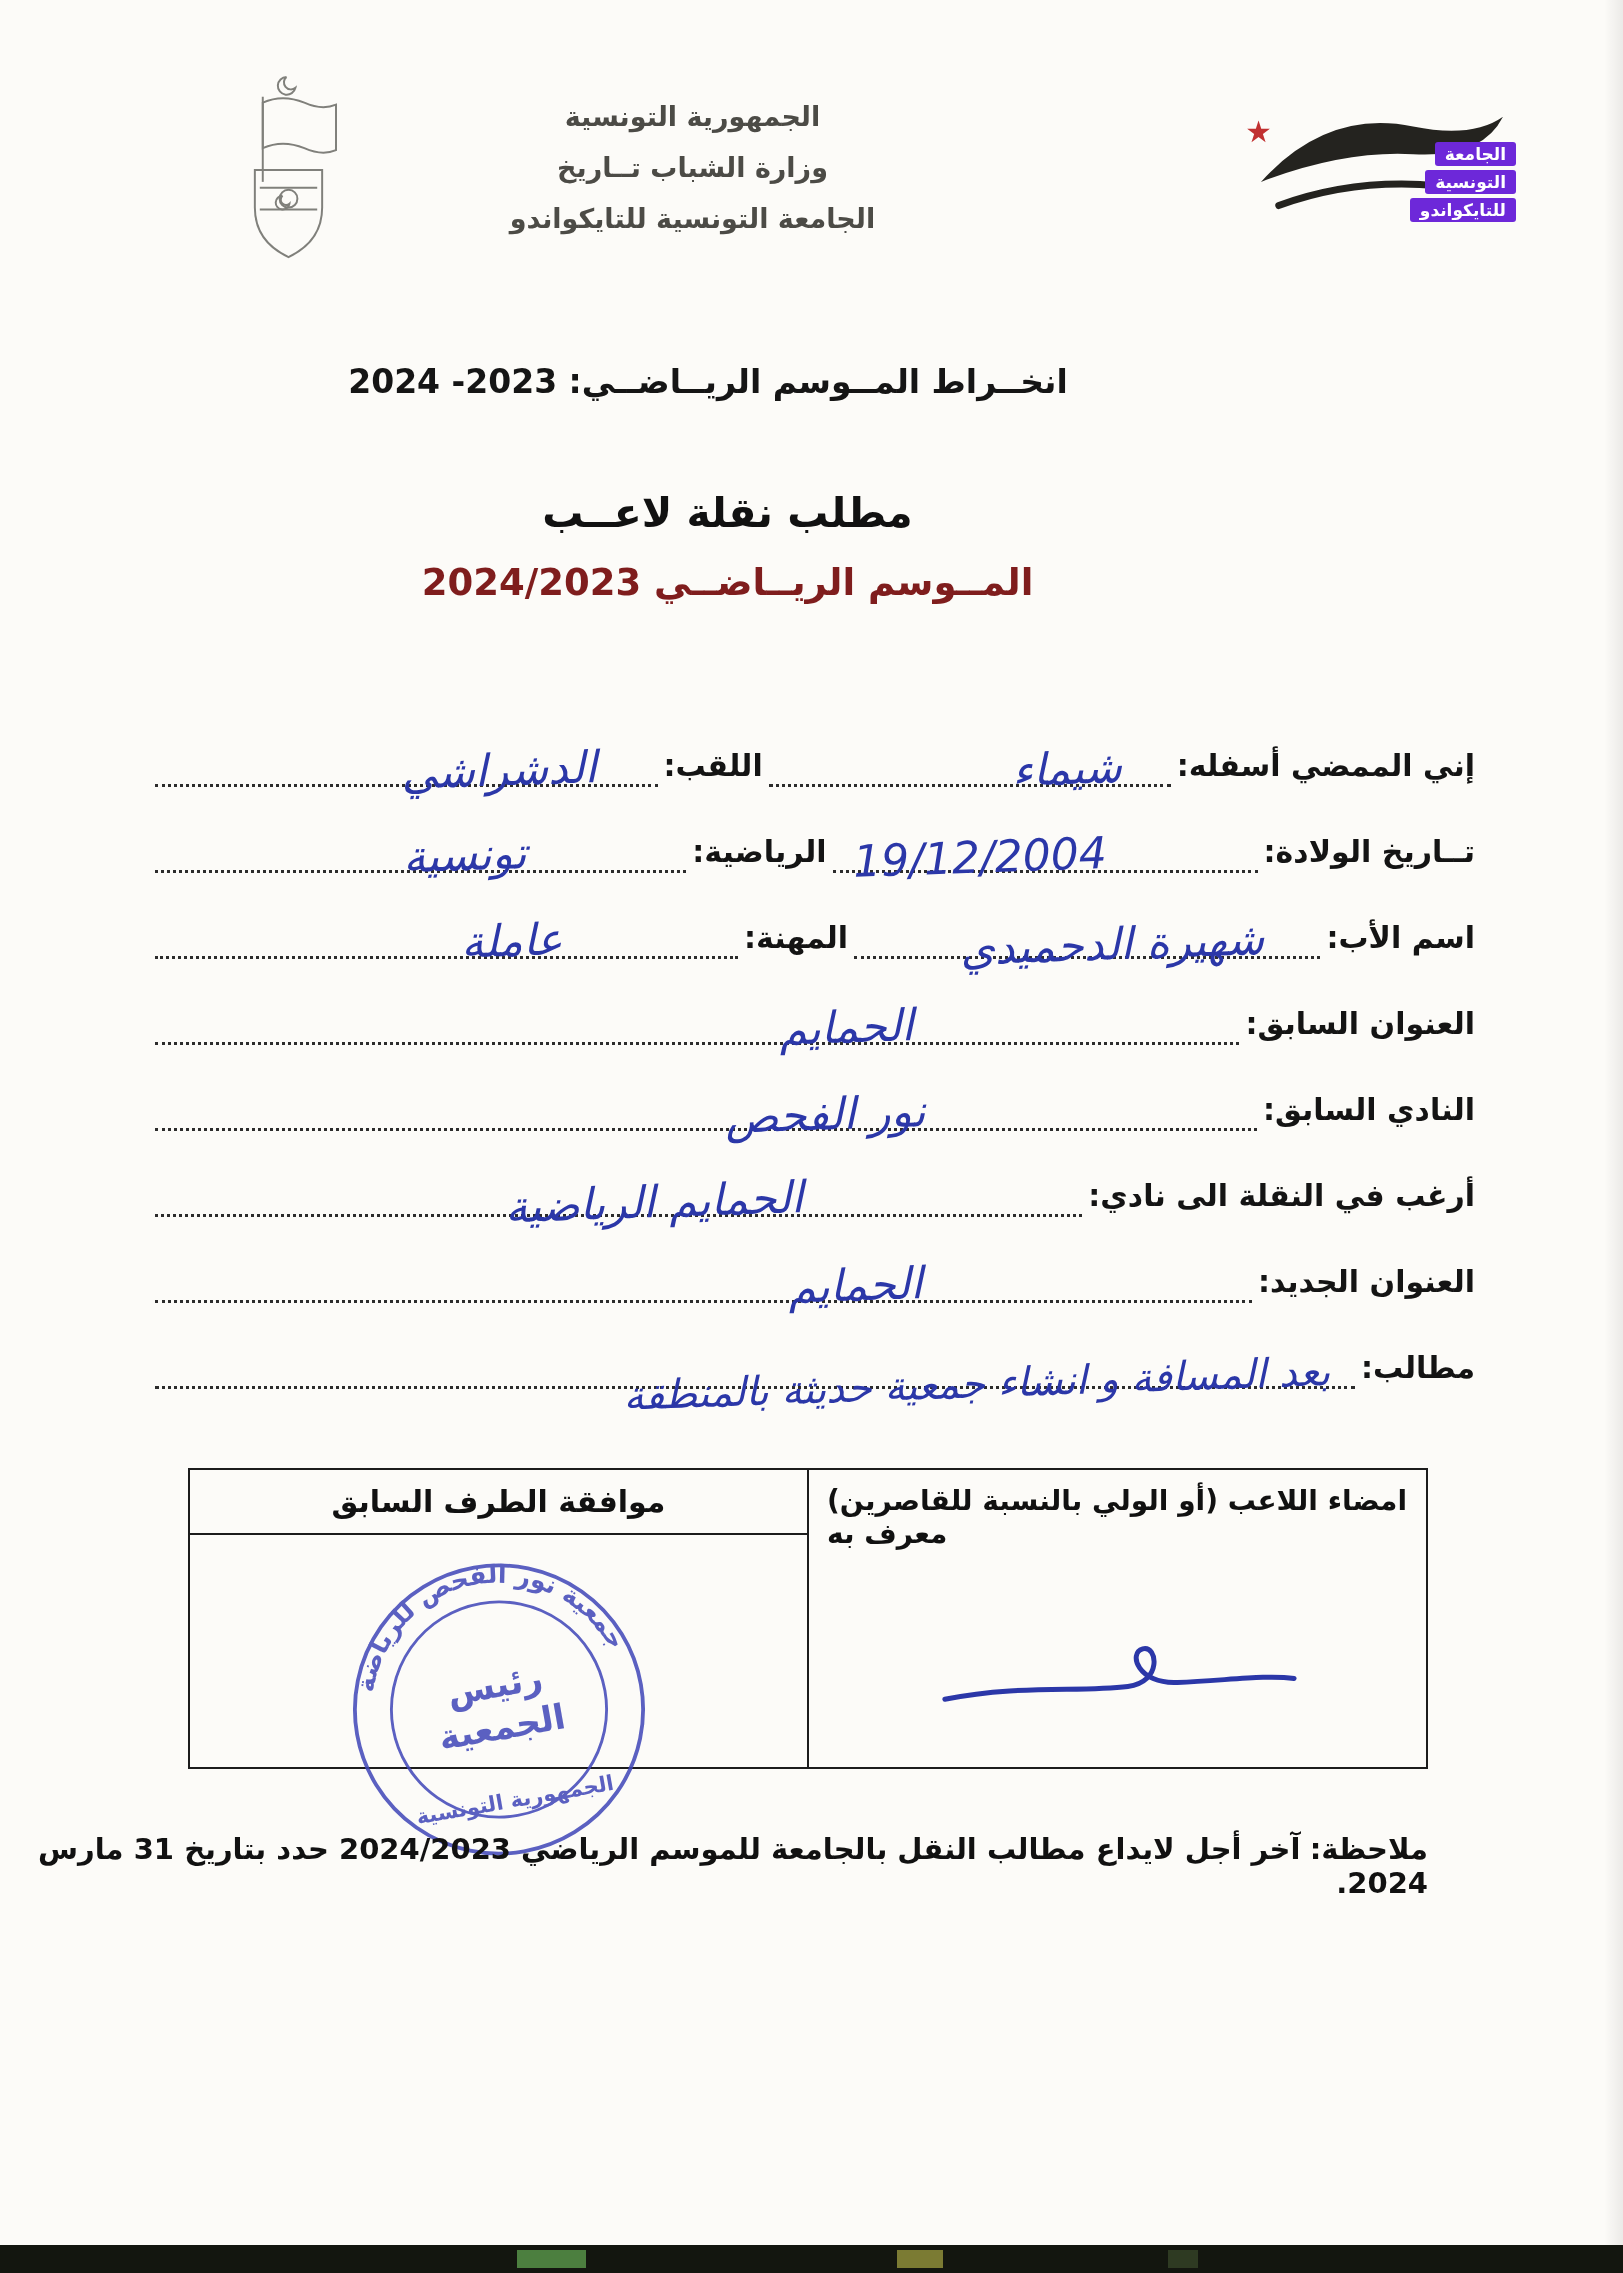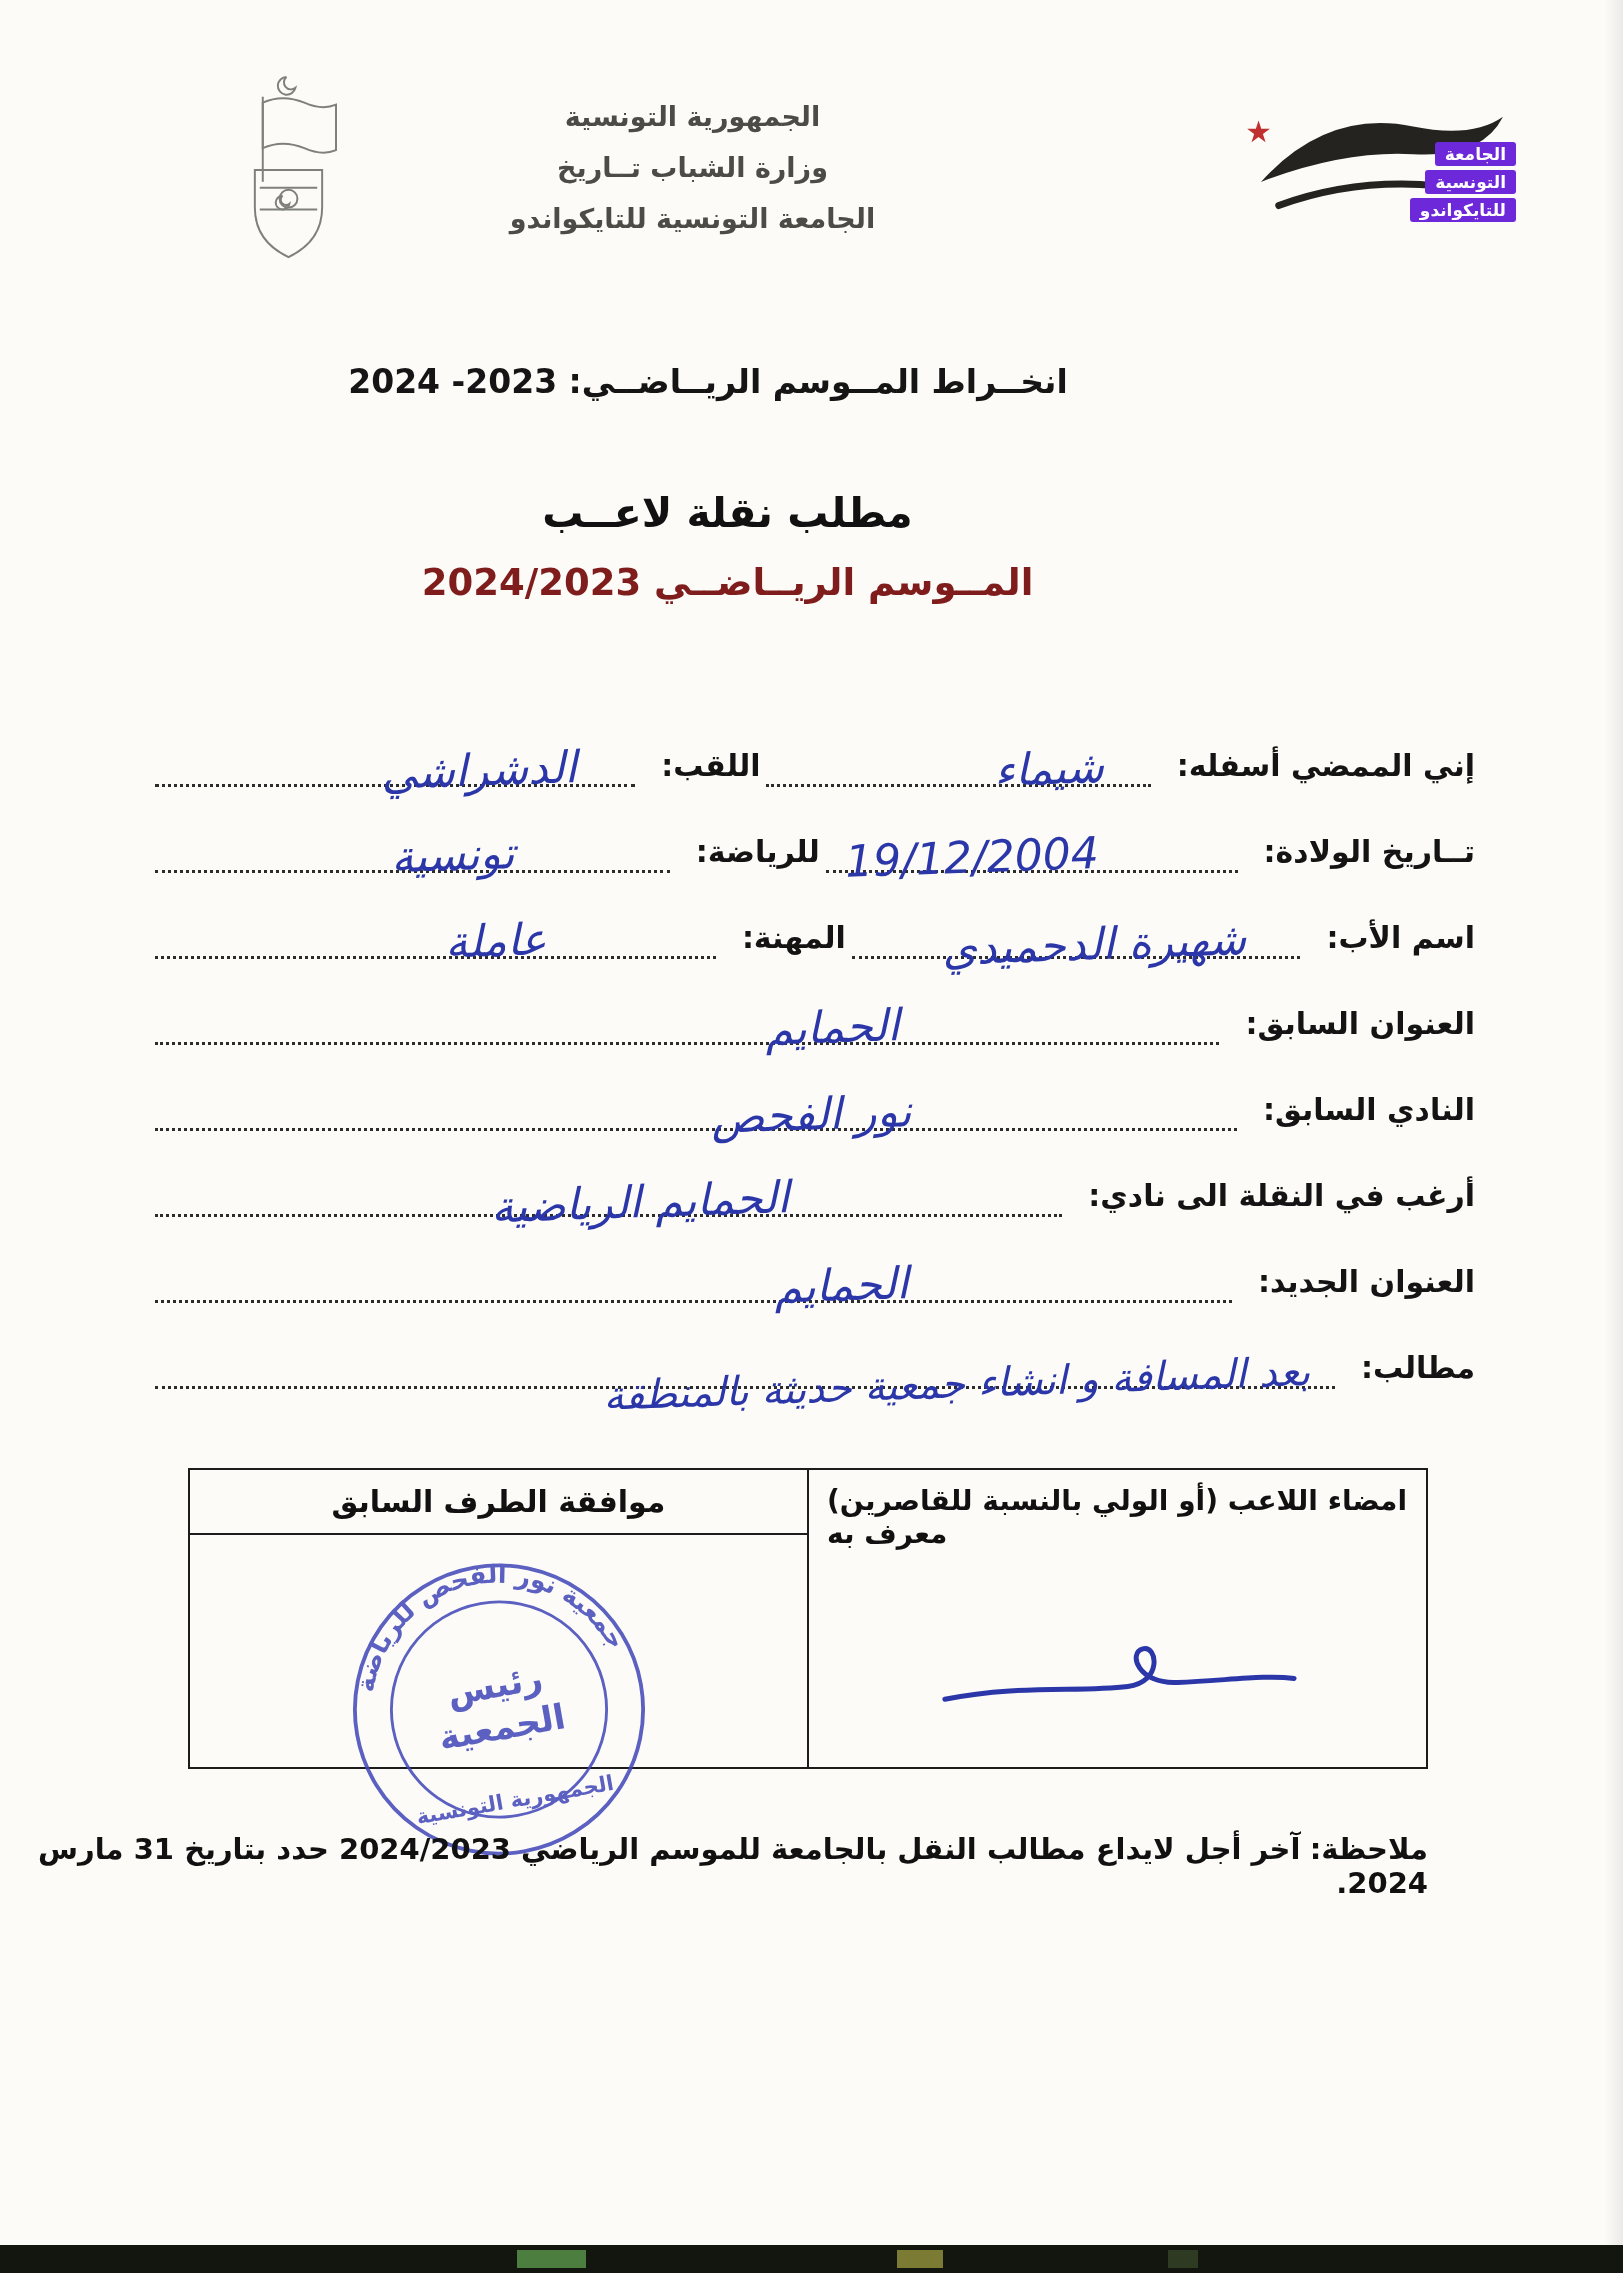--- a/index.html
+++ b/index.html
@@ -24,21 +24,21 @@
                  direction:rtl; font-size:33px; font-weight:bold; color:#151515; }
   .main-title { position:absolute; top:489px; left:0; width:1455px; text-align:center;
                 direction:rtl; font-size:41px; font-weight:bold; color:#111; }
   .sub-title  { position:absolute; top:561px; left:0; width:1455px; text-align:center;
                 direction:rtl; font-size:37px; font-weight:bold; color:#7f1d1d; }
 
   
   .form { position:absolute; top:733px; right:149px; left:149px; direction:rtl; }
   .row { display:flex; align-items:flex-end; height:54px; margin-bottom:32px;
          font-size:30px; font-weight:bold; color:#141414; }
-  .flabel { white-space:nowrap; padding-bottom:4px;margin-left:20px; }
+  .flabel { white-space:nowrap; padding-bottom:4px; }
   .fill { flex:1; position:relative; border-bottom:3px dotted #2c2c2c; height:100%; margin:0 6px; }
   .fill.narrow { flex:1.25; }
   .hand { position:absolute; bottom:-8px; right:12%; font-size:44px; font-weight:normal;
           font-style:italic; color:#2b37a8; white-space:nowrap;
           transform:rotate(-2deg); transform-origin:right bottom; }
   .hand-left   { right:auto; left:5%; }
   .hand-center { right:30%; }
   .hand-wide   { right:2%; font-size:40px; }
 
   
@@ -125,21 +125,21 @@
       <span class="fill narrow">
         <span class="hand">الدشراشي</span>
       </span>
     </div>
 
     <div class="row">
       <span class="flabel">تــاريخ الولادة:</span>
       <span class="fill">
         <span class="hand hand-left">19/12/2004</span>
       </span>
-      <span class="flabel">للرياضة:</span>
+      <span class="flabel">الرياضية:</span>
       <span class="fill narrow">
         <span class="hand hand-center">تونسية</span>
       </span>
     </div>
 
     <div class="row">
       <span class="flabel">اسم الأب:</span>
       <span class="fill">
         <span class="hand">شهيرة الدحميدي</span>
       </span>

